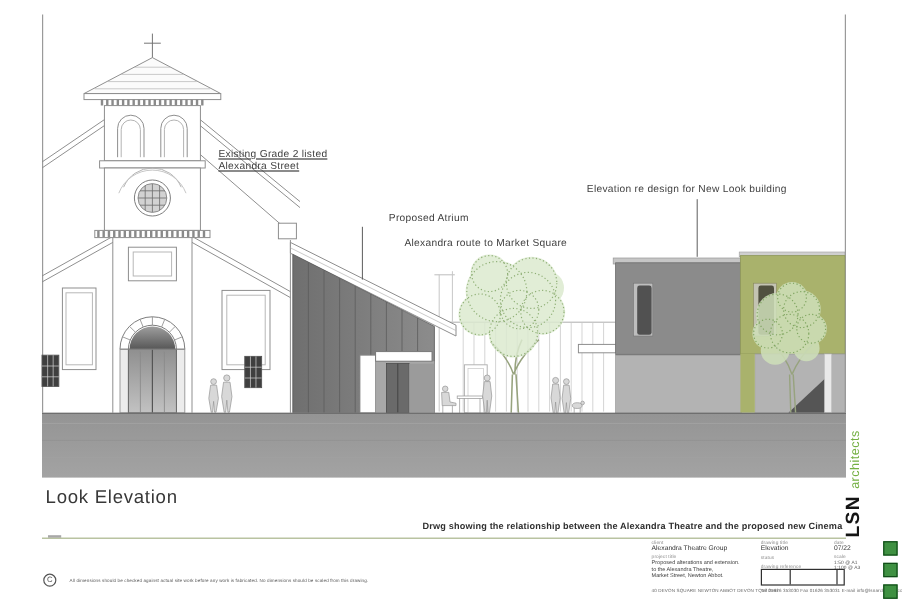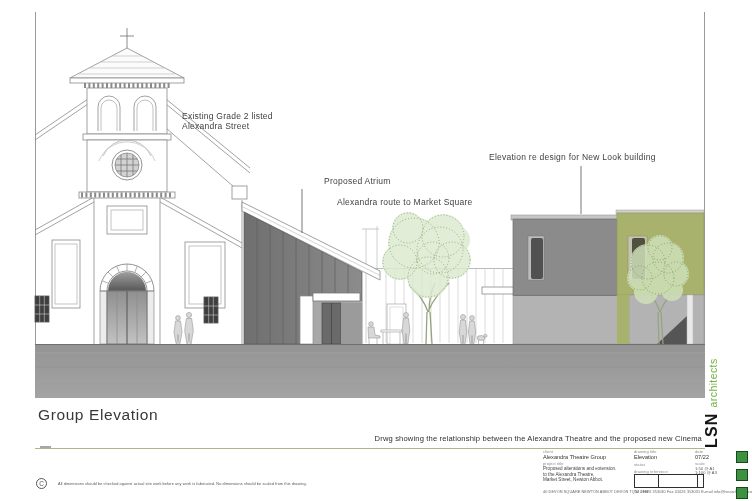--- a/index.html
+++ b/index.html
@@ -314,30 +314,30 @@
       <line x1="35" y1="367" x2="705" y2="367" stroke="#8d8d8d" stroke-width="0.5"></line>
       <line x1="35" y1="381" x2="705" y2="381" stroke="#a5a5a5" stroke-width="0.5"></line>
     </g>
 
     <g stroke="#555" stroke-width="0.8">
       <line x1="302" y1="189" x2="302" y2="233"></line>
       <line x1="581" y1="166" x2="581" y2="214"></line>
     </g>
   </svg>
 
-  <div class="lbl anno" style="left:182px;top:112px;">
+  <div class="lbl anno" style="left:182px;top:124px;text-decoration:underline;">
     <div>Existing Grade 2 listed</div>
     <div>Alexandra Street</div>
   </div>
   <div class="lbl anno" style="left:283px;top:177px;padding-left:41px;">Proposed Atrium</div>
   <div class="lbl anno" style="left:337px;top:198px;">Alexandra route to Market Square</div>
   <div class="lbl anno" style="left:489px;top:153px;">Elevation re design for New Look building</div>
 
-  <div class="lbl title-main" style="left:38px;top:406px;">Group Elevation</div>
-  <div class="lbl caption" style="right:50px;top:434px;">Drwg showing the relationship between the Alexandra Theatre and the proposed new Cinema</div>
+  <div class="lbl title-main" style="left:38px;top:406px;">Look Elevation</div>
+  <div class="lbl caption" style="right:50px;top:434px;font-weight:bold;">Drwg showing the relationship between the Alexandra Theatre and the proposed new Cinema</div>
 
   <div class="green-rule"></div>
   <div class="micro-mark"></div>
 
   <div>
     <div class="tb-label" style="left:543px;top:449px;">client</div>
     <div class="tb-value" style="left:543px;top:453.5px;">Alexandra Theatre Group</div>
     <div class="tb-label" style="left:543px;top:461px;">project title</div>
     <div class="tb-small" style="left:543px;top:466px;">Proposed alterations and extension.</div>
     <div class="tb-small" style="left:543px;top:471.5px;">to the Alexandra Theatre,</div>

